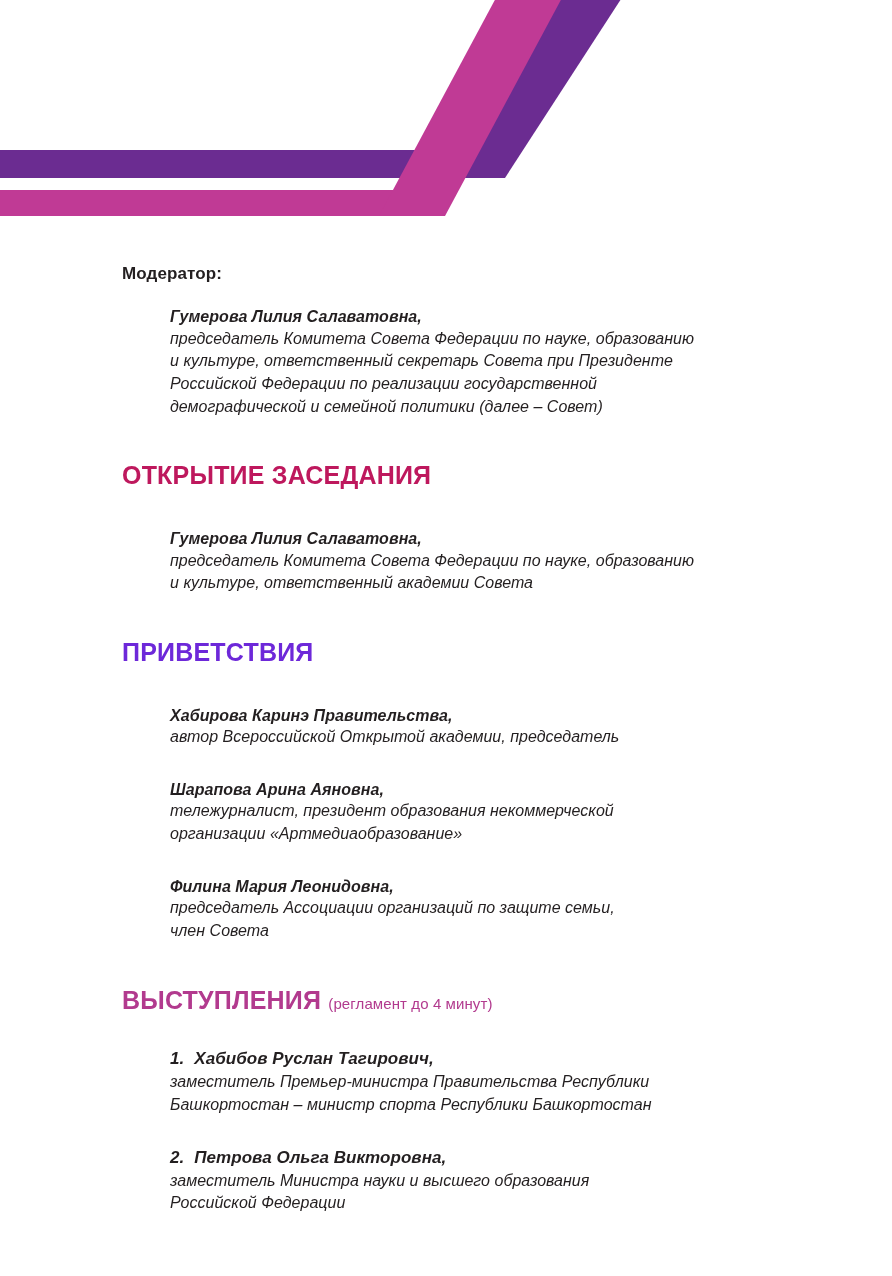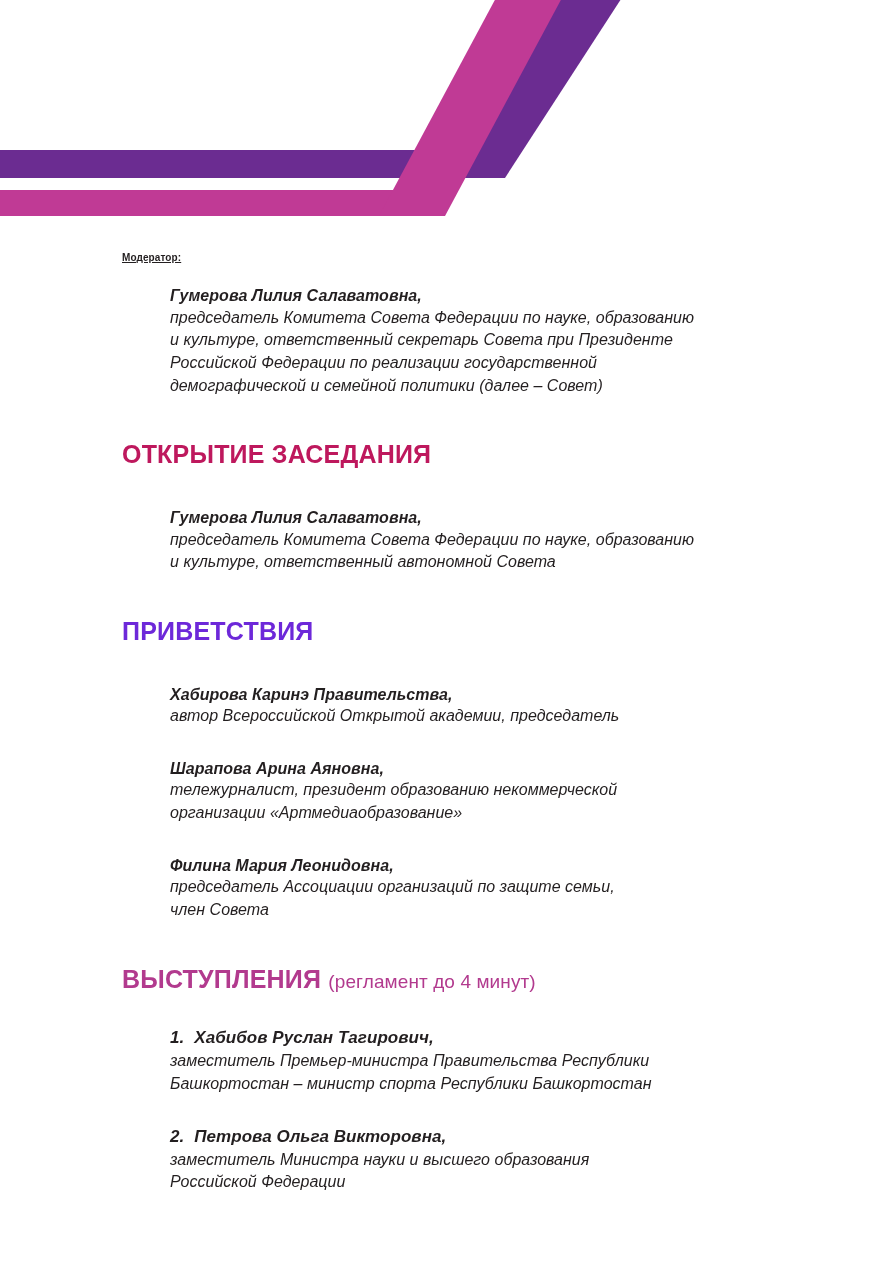--- a/index.html
+++ b/index.html
@@ -36,38 +36,37 @@
     width: 892px;
   }
 
   .block {
     padding: 0 60px 0 122px;
   }
 
   .label-moderator {
     font-weight: bold;
     font-style: normal;
-    font-size: 10px;
+    font-size: 17px;
     letter-spacing: 0.1px;
-    margin: 20px 0 0 0;
-    text-decoration: underline;
+    margin: 32px 0 0 0;
   }
 
   .section-heading {
     margin: 0;
     padding: 0;
     font-size: 25px;
     font-weight: bold;
     font-style: normal;
     letter-spacing: 0.2px;
     line-height: 1.1;
     white-space: nowrap;
   }
   .section-heading .heading-note {
-    font-size: 19px;
+    font-size: 15px;
     font-weight: normal;
     letter-spacing: 0.1px;
   }
 
   .person {
     padding-left: 48px;   
   }
 
   .person-name {
     font-weight: bold;
@@ -142,42 +141,42 @@
   <div class="sp-44"></div>
 
   <section class="block">
     <h2 class="section-heading" style="color: #be185d;">
       <span>ОТКРЫТИЕ ЗАСЕДАНИЯ</span>
     </h2>
     <div class="sp-38"></div>
     <div class="person">
       <div class="person-name">Гумерова Лилия Салаватовна,</div>
       <div class="person-role">председатель Комитета Совета Федерации по науке, образованию</div>
-      <div class="person-role">и культуре, ответственный автономной Совета</div>
+      <div class="person-role">и культуре, ответственный академии Совета</div>
     </div>
   </section>
 
   <div class="sp-44"></div>
 
   <section class="block">
     <h2 class="section-heading" style="color: #6d28d9;">
       <span>ПРИВЕТСТВИЯ</span>
     </h2>
     <div class="sp-38"></div>
 
     <div class="person">
       <div class="person-name">Хабирова Каринэ Правительства,</div>
       <div class="person-role">автор Всероссийской Открытой академии, председатель</div>
     </div>
 
     <div class="sp-30"></div>
 
     <div class="person">
       <div class="person-name">Шарапова Арина Аяновна,</div>
-      <div class="person-role">тележурналист, президент образованию некоммерческой</div>
+      <div class="person-role">тележурналист, президент образования некоммерческой</div>
       <div class="person-role">организации «Артмедиаобразование»</div>
     </div>
 
     <div class="sp-30"></div>
 
     <div class="person">
       <div class="person-name">Филина Мария Леонидовна,</div>
       <div class="person-role">председатель Ассоциации организаций по защите семьи,</div>
       <div class="person-role">член Совета</div>
     </div>

